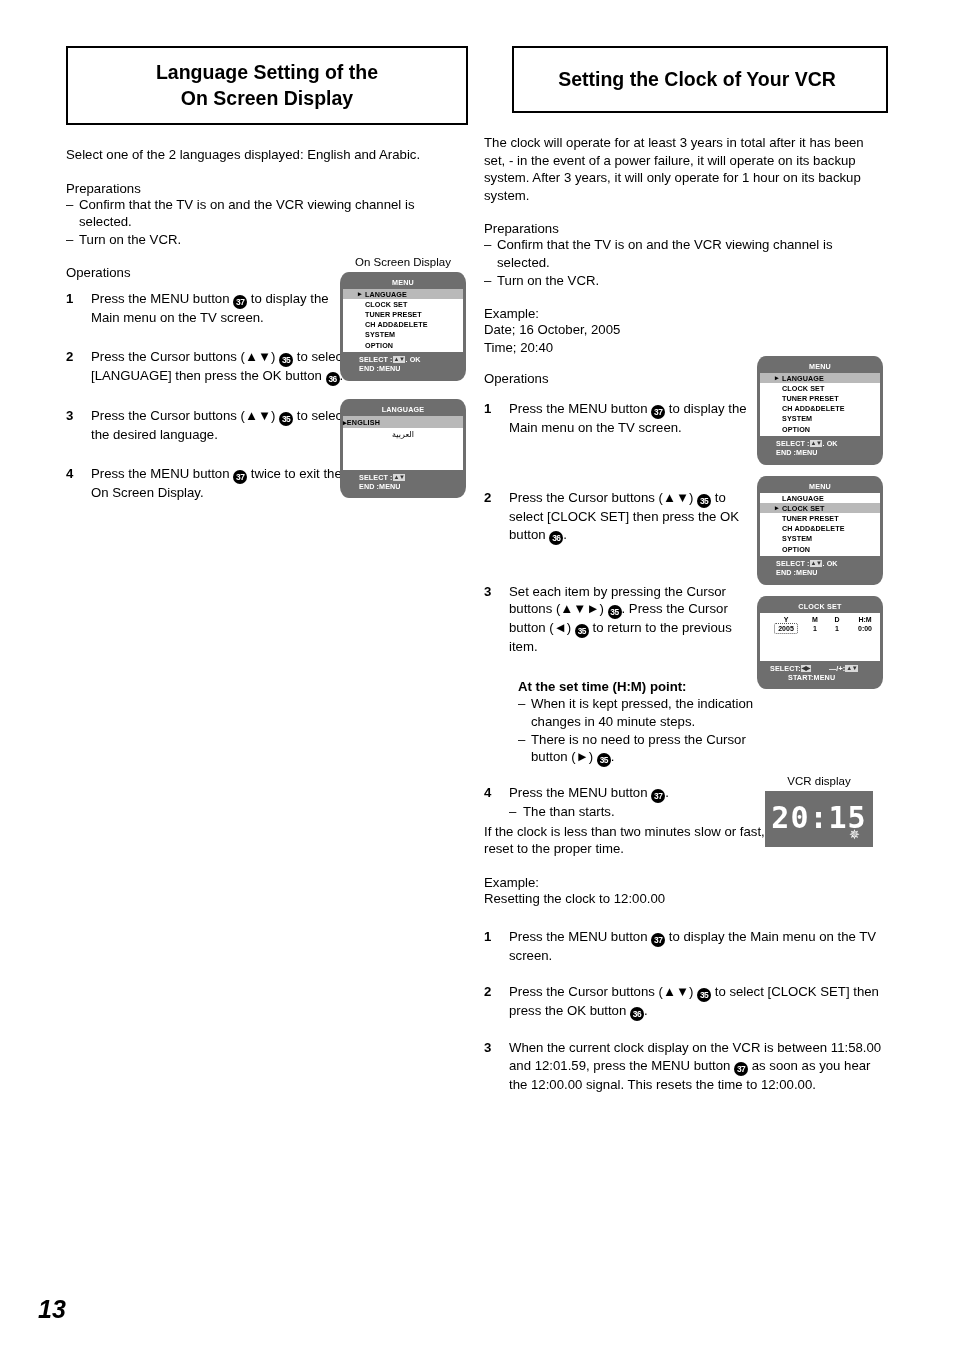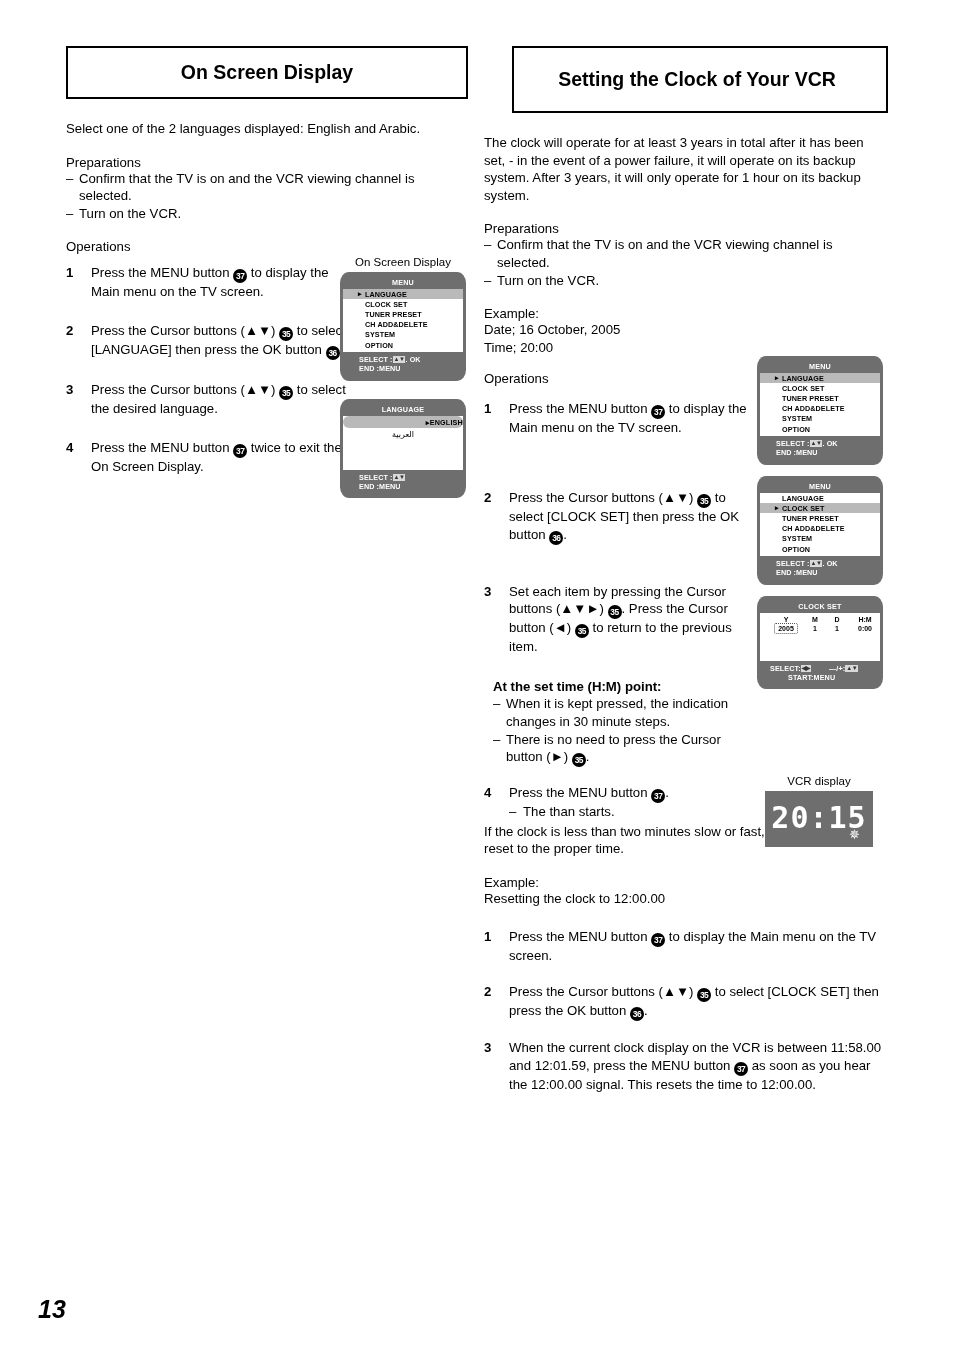--- a/index.html
+++ b/index.html
@@ -53,21 +53,21 @@
     letter-spacing: -0.2px;
   }
 
   
   .step { display: flex; font-size: 13.2px; line-height: 17.6px; margin-top: 14px; }
   .step .num { width: 25px; flex: none; font-weight: bold; }
   .step .stxt { flex: 1; }
   .substep { display: flex; margin-top: 0; }
   .substep .dash { width: 14px; flex: none; }
 
-  .indent-block { margin-left: 9px; margin-top: 22px; font-size: 13.2px; line-height: 17.6px; }
+  .indent-block { margin-left: 34px; margin-top: 22px; font-size: 13.2px; line-height: 17.6px; }
   .indent-block .hd { font-weight: bold; }
 
   
   .badge {
     display: inline-block;
     width: 14px; height: 14px;
     border-radius: 50%;
     background: #000; color: #fff;
     font-size: 8.4px;
     font-weight: bold;
@@ -137,24 +137,23 @@
     line-height: 7px;
     vertical-align: 1px;
     letter-spacing: -0.5px;
   }
 
   
   .lang-body { background: #fff; color: #000; height: 54px; position: relative; }
   .lang-row {
     font-size: 7.2px;
     font-weight: bold;
-    text-align: right;
+    text-align: left;
     padding: 1.5px 0;
     letter-spacing: 0.2px;
-    border-radius: 6px;
   }
   .lang-row.sel { background: #b9b9b9; }
   .lang-ar { font-size: 8px; text-align: center; padding-top: 2px; direction: rtl; }
 
   
   .cs-body { background: #fff; color: #000; height: 48px; position: relative; padding-top: 2px; }
   .cs-grid {
     display: grid;
     grid-template-columns: 36px 22px 22px 34px;
     font-size: 7px;
@@ -209,20 +208,21 @@
   }
 </style>
 </head>
 <body>
 
 <div class="page">
 
   <div class="col-left">
 
     <div class="title-box">
+      <div>Language Setting of the</div>
       <div>On Screen Display</div>
     </div>
 
     <div class="para">Select one of the 2 languages displayed: English and Arabic.</div>
 
     <h3 class="sub">Preparations</h3>
     <div class="bullets">
       <div class="bullet">
         <span class="dash">–</span>
         <span class="btxt">Confirm that the TV is on and the VCR viewing channel is selected.</span>
@@ -302,21 +302,21 @@
         <span class="btxt">Confirm that the TV is on and the VCR viewing channel is selected.</span>
       </div>
       <div class="bullet">
         <span class="dash">–</span>
         <span class="btxt">Turn on the VCR.</span>
       </div>
     </div>
 
     <h3 class="sub">Example:</h3>
     <div style="font-size:13.2px; line-height:17.6px;">Date;  16 October, 2005</div>
-    <div style="font-size:13.2px; line-height:17.6px;">Time;  20:00</div>
+    <div style="font-size:13.2px; line-height:17.6px;">Time;  20:40</div>
 
     <h3 class="sub close">Operations</h3>
 
     <div class="step" style="margin-top:14px; width:270px;">
       <span class="num">1</span>
       <span class="stxt"><span>Press the MENU button </span><span class="badge">37</span><span> to display the Main menu on the TV screen.</span></span>
     </div>
 
     <div class="step" style="margin-top:52px; width:270px;">
       <span class="num">2</span>
@@ -325,21 +325,21 @@
 
     <div class="step" style="margin-top:38px; width:265px;">
       <span class="num">3</span>
       <span class="stxt"><span>Set each item by pressing the Cursor buttons (▲▼►) </span><span class="badge">35</span><span>. Press the Cursor button (◄) </span><span class="badge">35</span><span> to return to the previous item.</span></span>
     </div>
 
     <div class="indent-block" style="width:245px;">
       <div class="hd">At the set time (H:M) point:</div>
       <div class="bullet">
         <span class="dash">–</span>
-        <span class="btxt">When it is kept pressed, the indication changes in 30 minute steps.</span>
+        <span class="btxt">When it is kept pressed, the indication changes in 40 minute steps.</span>
       </div>
       <div class="bullet">
         <span class="dash">–</span>
         <span class="btxt"><span>There is no need to press the Cursor button (►) </span><span class="badge">35</span><span>.</span></span>
       </div>
     </div>
 
     <div class="step" style="margin-top:17px; width:265px;">
       <span class="num">4</span>
       <span class="stxt">

